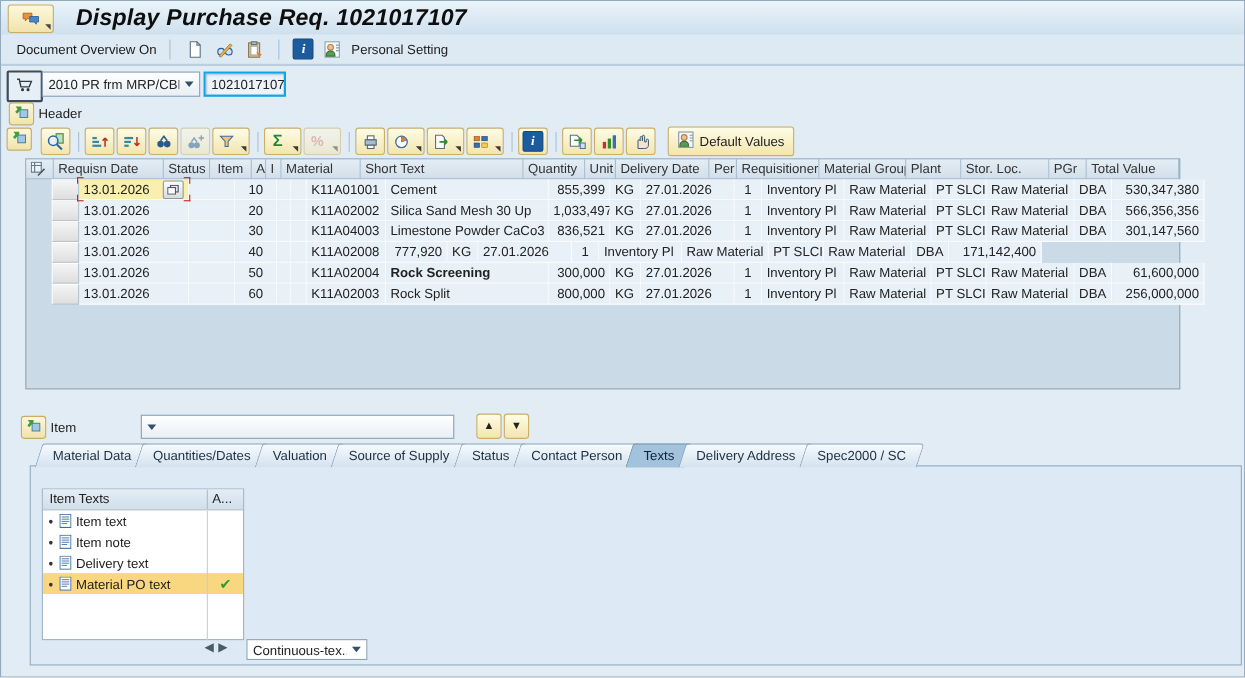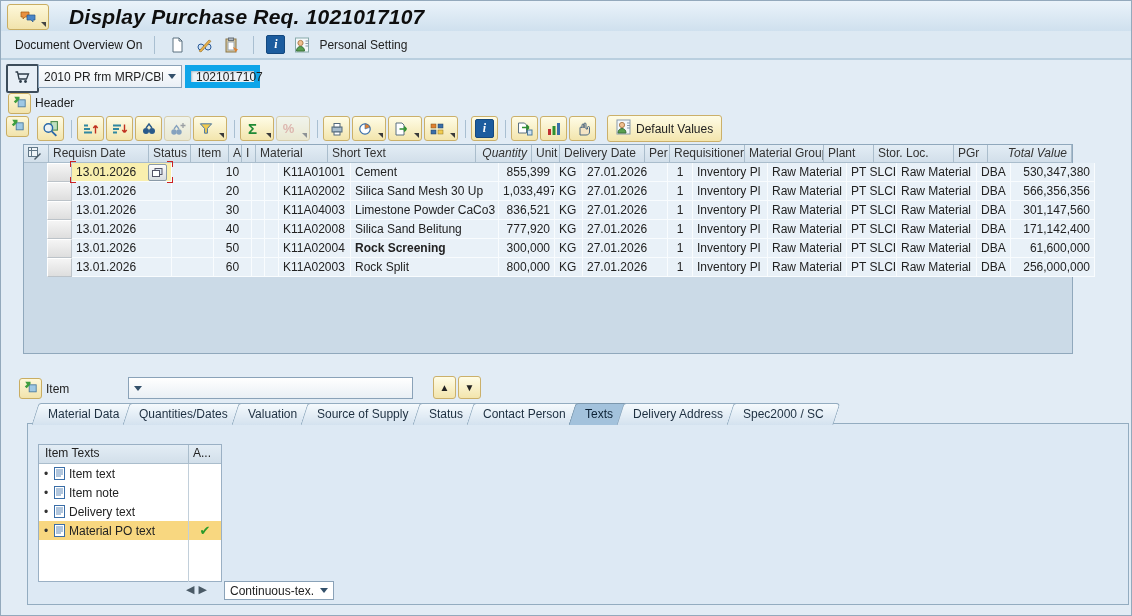--- a/index.html
+++ b/index.html
@@ -28,21 +28,21 @@
   
   .cart-btn{position:absolute;left:5px;top:63px;width:29px;height:25px;background:#e7eff6;
     border:2px solid #3c4c5a;border-radius:2px;display:flex;align-items:center;justify-content:center;cursor:pointer;}
   .combo{background:linear-gradient(#ffffff,#e9eff5);border:1px solid #8aa2b8;
     display:flex;align-items:center;box-sizing:border-box;cursor:pointer;}
   .combo .cval{flex:1;padding:0 5px;white-space:nowrap;overflow:hidden;}
   .darr{width:0;height:0;border-left:4px solid transparent;border-right:4px solid transparent;
     border-top:5px solid #33506a;margin:0 5px;flex:none;}
   .doctype-combo{position:absolute;left:37px;top:64px;width:144px;height:23px;}
   .docnum-field{position:absolute;left:184px;top:64px;width:75px;height:23px;background:#edf3f8;
-    border:6px solid #0ea5e9;box-shadow:inset 1px 1px 2px rgba(90,110,130,.4);
+    border:2px solid #0ea5e9;box-shadow:inset 1px 1px 2px rgba(90,110,130,.4);
     display:flex;align-items:center;padding:0 5px;box-sizing:border-box;}
   .exp-btn{width:21px;height:19px;background:linear-gradient(#fdf8da,#f1e3ac);
     border:1px solid #c9ad62;border-radius:3px;display:inline-flex;align-items:center;
     justify-content:center;cursor:pointer;flex:none;}
   .hdr-exp{position:absolute;left:7px;top:92px;}
   .hdr-label{position:absolute;left:34px;top:95px;}
   
   .alv-exp{position:absolute;left:5px;top:115px;}
   .alv-toolbar{position:absolute;left:36px;top:114px;height:27px;display:flex;align-items:center;}
   .tbtn{height:25px;min-width:27px;background:linear-gradient(#fefce6,#f3e5ad);
@@ -58,21 +58,21 @@
   .dv-btn{height:25px;background:linear-gradient(#fefce6,#f3e5ad);border:1px solid #cbb06a;
     border-radius:3px;display:inline-flex;align-items:center;gap:4px;padding:0 8px;
     margin-left:9px;cursor:pointer;white-space:nowrap;}
   
   .grid{position:absolute;left:22px;top:143px;width:1050px;height:210px;background:#cbdae7;
     border:1px solid #90a8bc;box-sizing:border-box;}
   .grid-header{display:flex;height:18px;}
   .gh{background:linear-gradient(#e3edf5,#d2dfea);border-right:1px solid #aabdcc;
     border-bottom:1px solid #aabdcc;padding:0 4px;line-height:17px;white-space:nowrap;
     overflow:hidden;box-sizing:border-box;color:#333;flex:none;cursor:pointer;}
-  .gh.ar{text-align:right;font-style:italic;} .gh.ac{text-align:center;}
+  .gh.ar{text-align:left;} .gh.ac{text-align:center;}
   .grid-row{display:flex;height:19px;padding-left:23px;}
   .gc{background:#e9f1f8;border-right:1px solid #f9fcfe;border-bottom:1px solid #f9fcfe;
     padding:0 4px;line-height:18px;white-space:nowrap;overflow:hidden;box-sizing:border-box;flex:none;}
   .gc.ar{text-align:right;} .gc.ac{text-align:center;}
   .gc.selcell{background:linear-gradient(#f5f5f5,#dedede);border:1px solid #bcc3c9;
     border-top-color:#fff;border-left-color:#fff;cursor:pointer;}
   .gc.focus{background:#f9efae;position:relative;display:flex;align-items:center;overflow:visible;}
   .cellbtn{width:17px;height:15px;margin-left:auto;background:linear-gradient(#fcfcfc,#d8dcdf);
     border:1px solid #8a9aa8;border-radius:2px;display:inline-flex;align-items:center;
     justify-content:center;cursor:pointer;flex:none;}
@@ -450,21 +450,20 @@
           <div class="gc ar" style="width: 84px; text-align: right;">301,147,560</div>
         </div>
         <div class="grid-row">
           <div class="gc selcell" style="width: 25px;"></div>
           <div class="gc" style="width: 100px;">13.01.2026</div>
           <div class="gc" style="width: 42px;"></div>
           <div class="gc ac" style="width: 38px;">40</div>
           <div class="gc" style="width: 13px;"></div>
           <div class="gc" style="width: 14px;"></div>
           <div class="gc" style="width: 72px;">K11A02008</div>
-          <div class="gc" style="width: 148px;">Silica Sand Belitung</div>
           <div class="gc ar" style="width: 56px;">777,920</div>
           <div class="gc" style="width: 28px;">KG</div>
           <div class="gc" style="width: 85px;">27.01.2026</div>
           <div class="gc ac" style="width: 25px;">1</div>
           <div class="gc" style="width: 75px;">Inventory Pl</div>
           <div class="gc" style="width: 79px;">Raw Material</div>
           <div class="gc" style="width: 50px;">PT SLCI</div>
           <div class="gc" style="width: 80px;">Raw Material</div>
           <div class="gc" style="width: 34px;">DBA</div>
           <div class="gc ar" style="width: 84px;">171,142,400</div>

